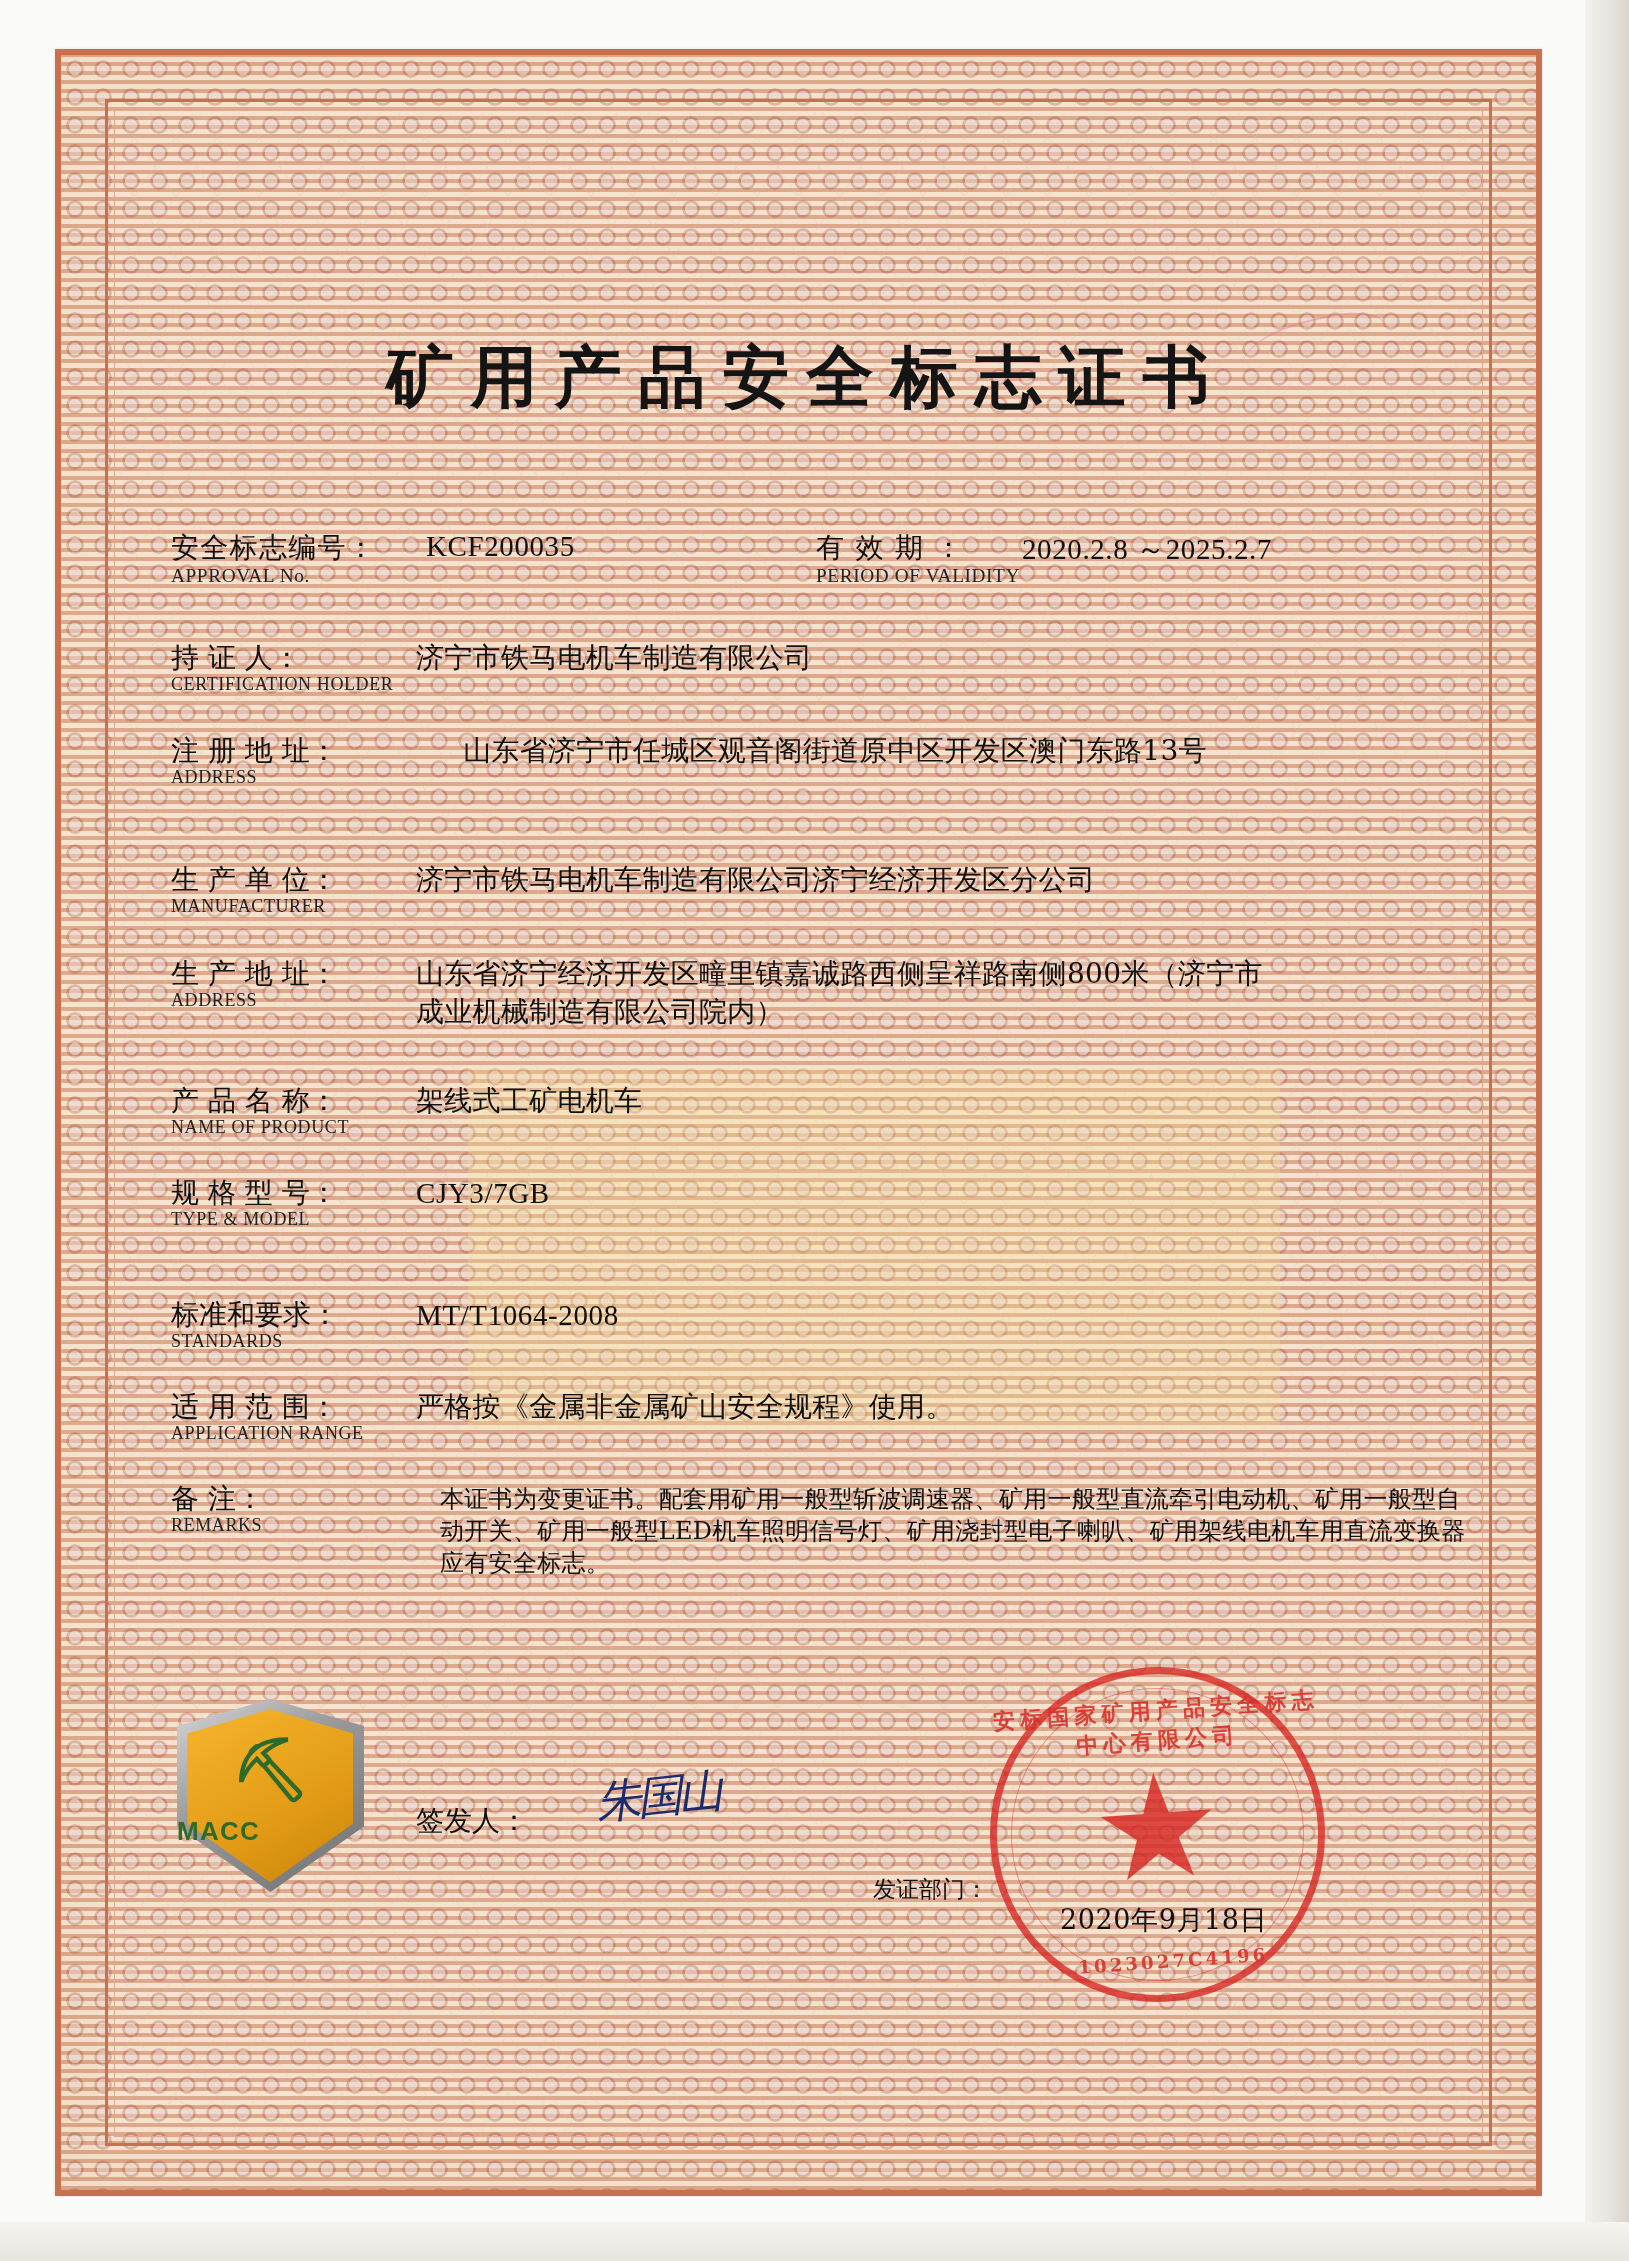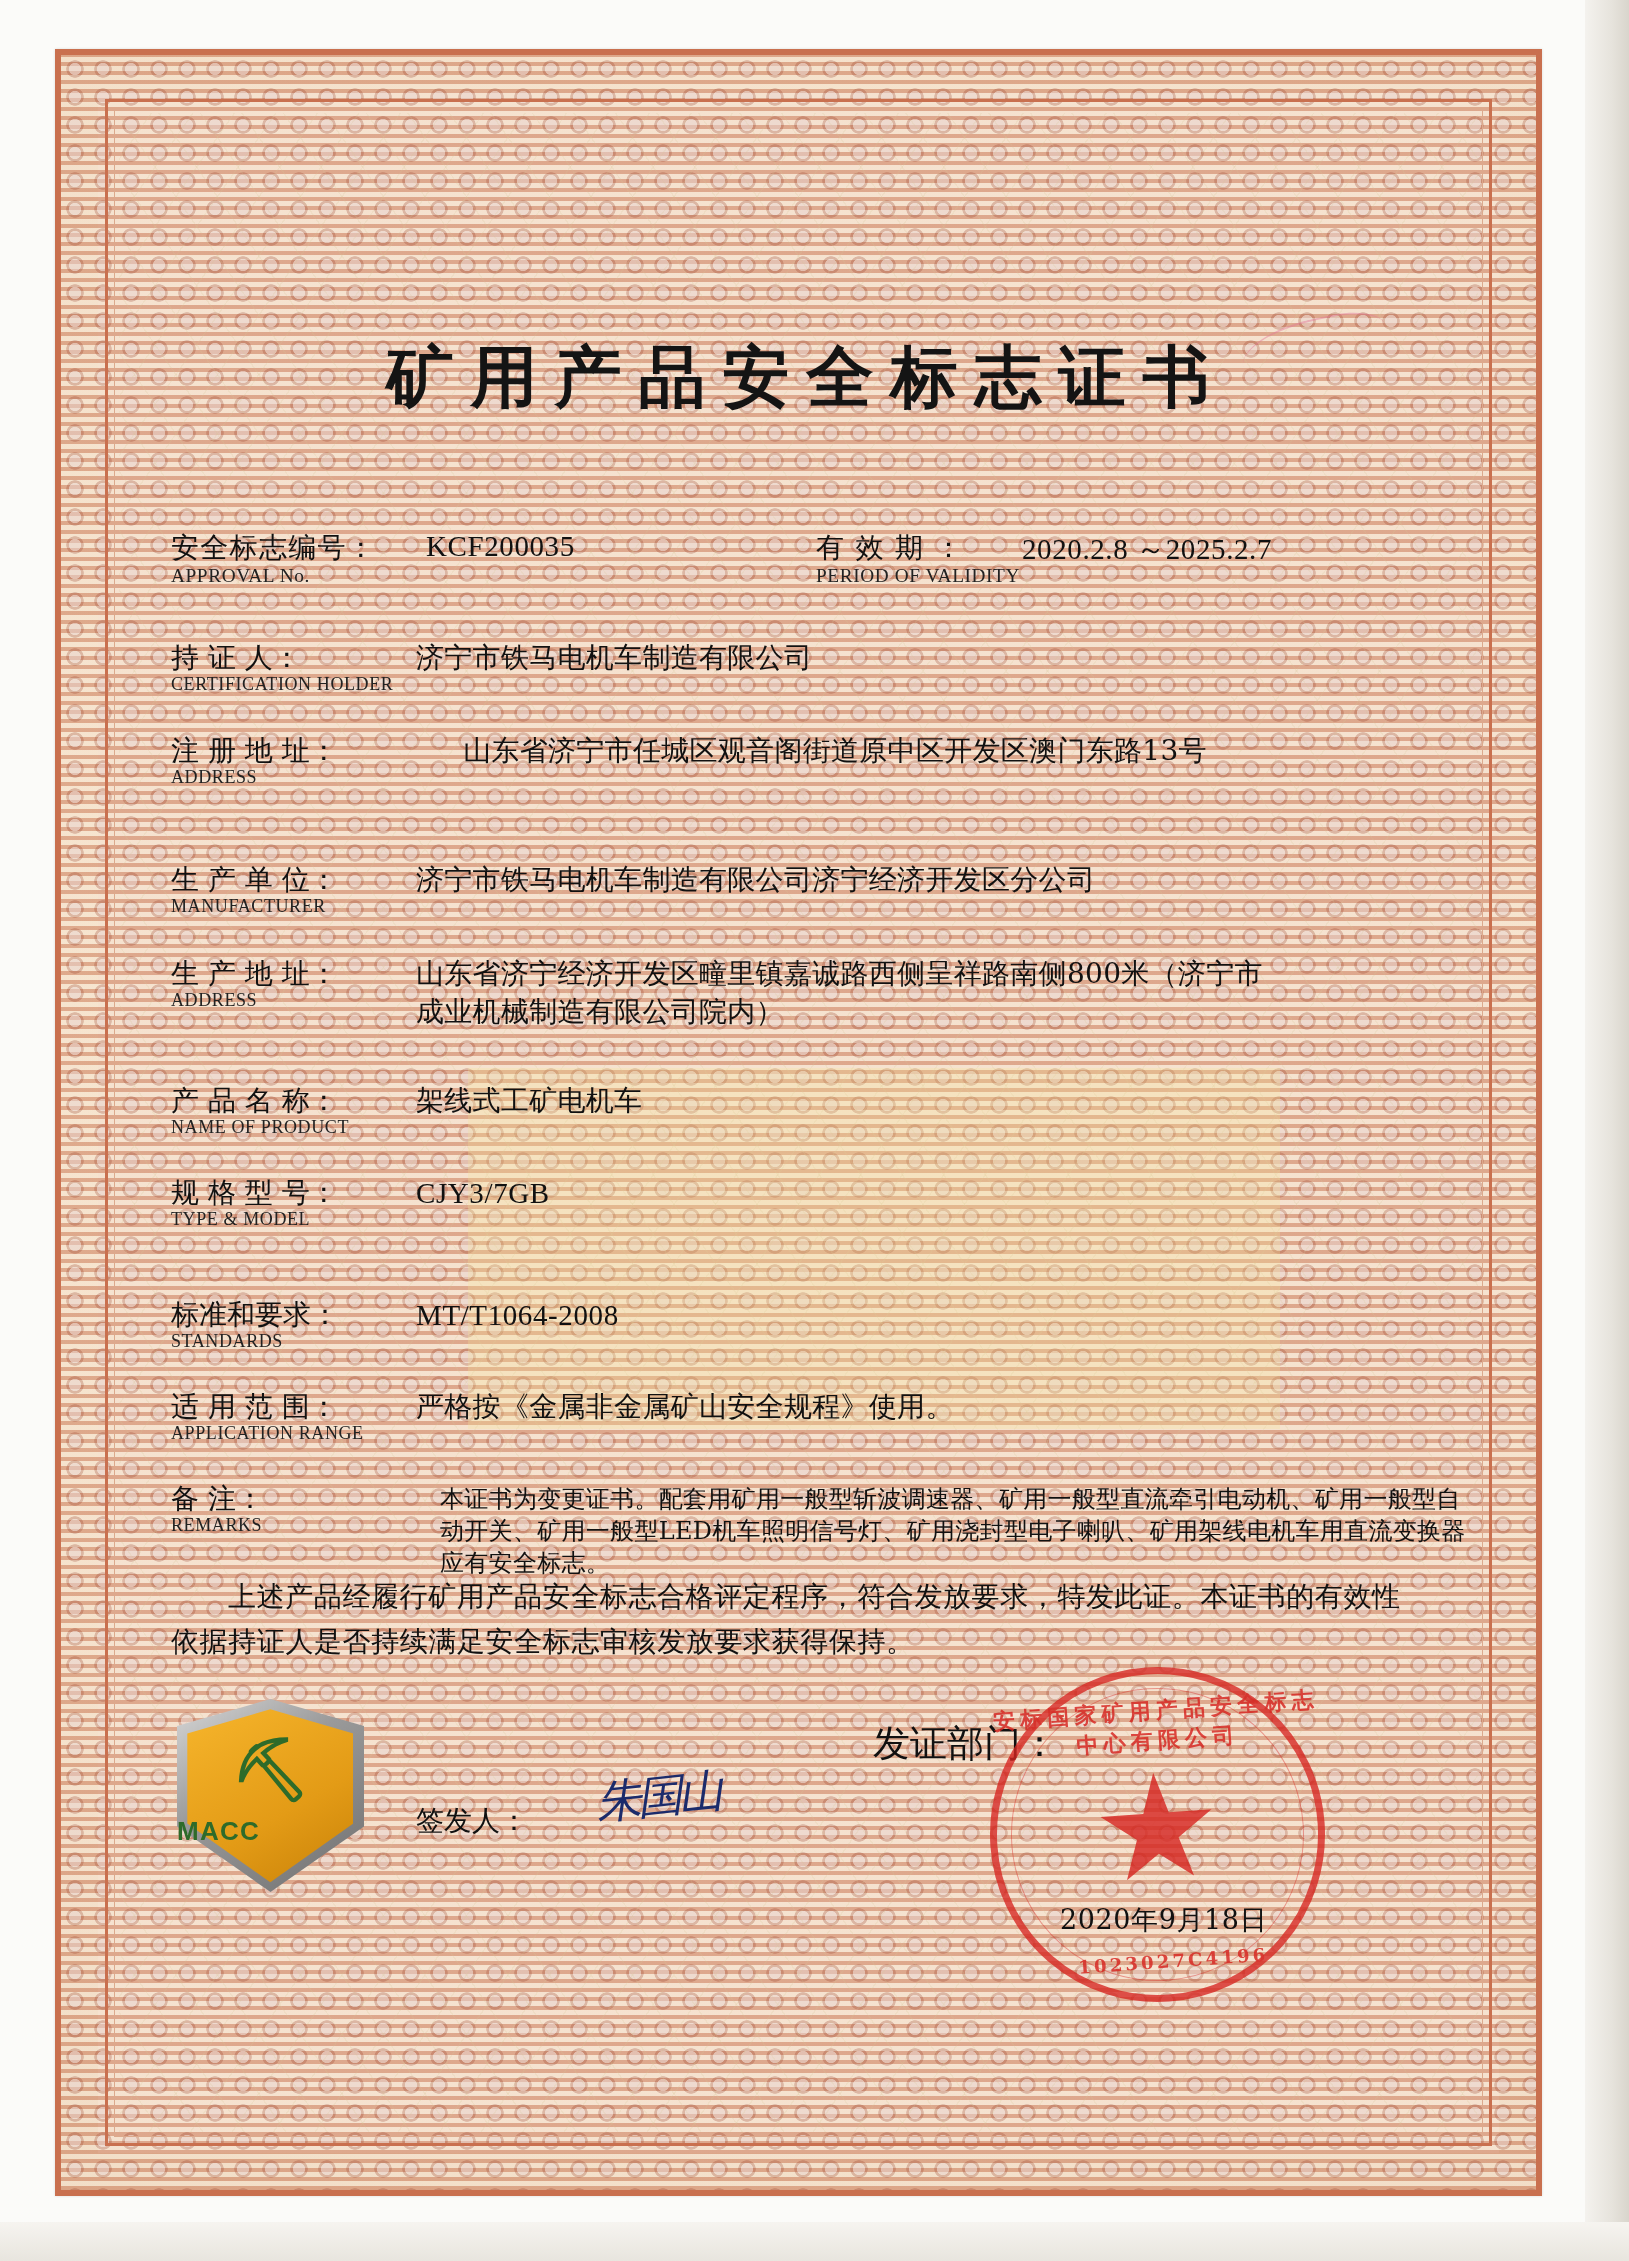--- a/index.html
+++ b/index.html
@@ -331,23 +331,23 @@
     font-family: "DejaVu Serif", serif;
     font-size: 45px;
     color: #1b2b6b;
     font-style: italic;
     transform: rotate(-6deg);
     letter-spacing: -3.9px;
   }
   #issuer-label {
     position: absolute;
     left: 741px;
-    top: 1593px;
-    font-family: "DejaVu Serif", serif;
-    font-size: 37px;
+    top: 1748px;
+    font-family: "DejaVu Serif", serif;
+    font-size: 23px;
     color: #111;
   }
   #issue-date {
     position: absolute;
     left: 928px;
     top: 1776px;
     font-family: "DejaVu Serif", serif;
     font-size: 27px;
     color: #111;
     letter-spacing: 0.6px;
@@ -495,21 +495,20 @@
         <div class="f-en">APPLICATION RANGE</div>
         <div class="f-val">严格按《金属非金属矿山安全规程》使用。</div>
       </div>
 
       <div class="field" style="top:1354px;">
         <div class="f-cn">备      注：</div>
         <div class="f-en">REMARKS</div>
         <div class="f-val small" style="width:1032px;top:2.6px;">本证书为变更证书。配套用矿用一般型斩波调速器、矿用一般型直流牵引电动机、矿用一般型自动开关、矿用一般型LED机车照明信号灯、矿用浇封型电子喇叭、矿用架线电机车用直流变换器应有安全标志。</div>
       </div>
 
-      <div id="statement">上述产品经履行矿用产品安全标志合格评定程序，符合发放要求，特发此证。本证书的有效性依据持证人是否持续满足安全标志审核发放要求获得保持。</div>
 
       <div id="macc-badge">
         <div class="outer"></div>
         <div class="inner"></div>
         <div class="glyph">⛏</div>
         <div class="macc-text">MACC</div>
       </div>
 
       <div id="sign-label">签发人：</div>
       <div id="signature">朱国山</div>

